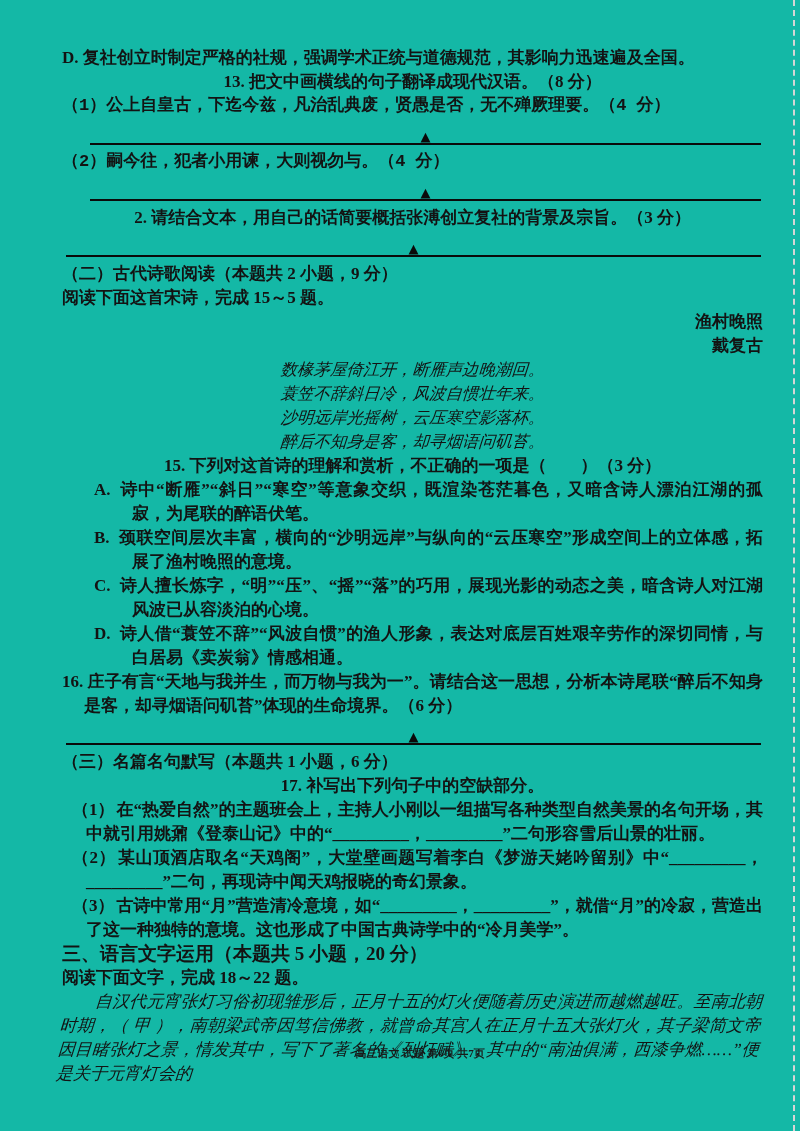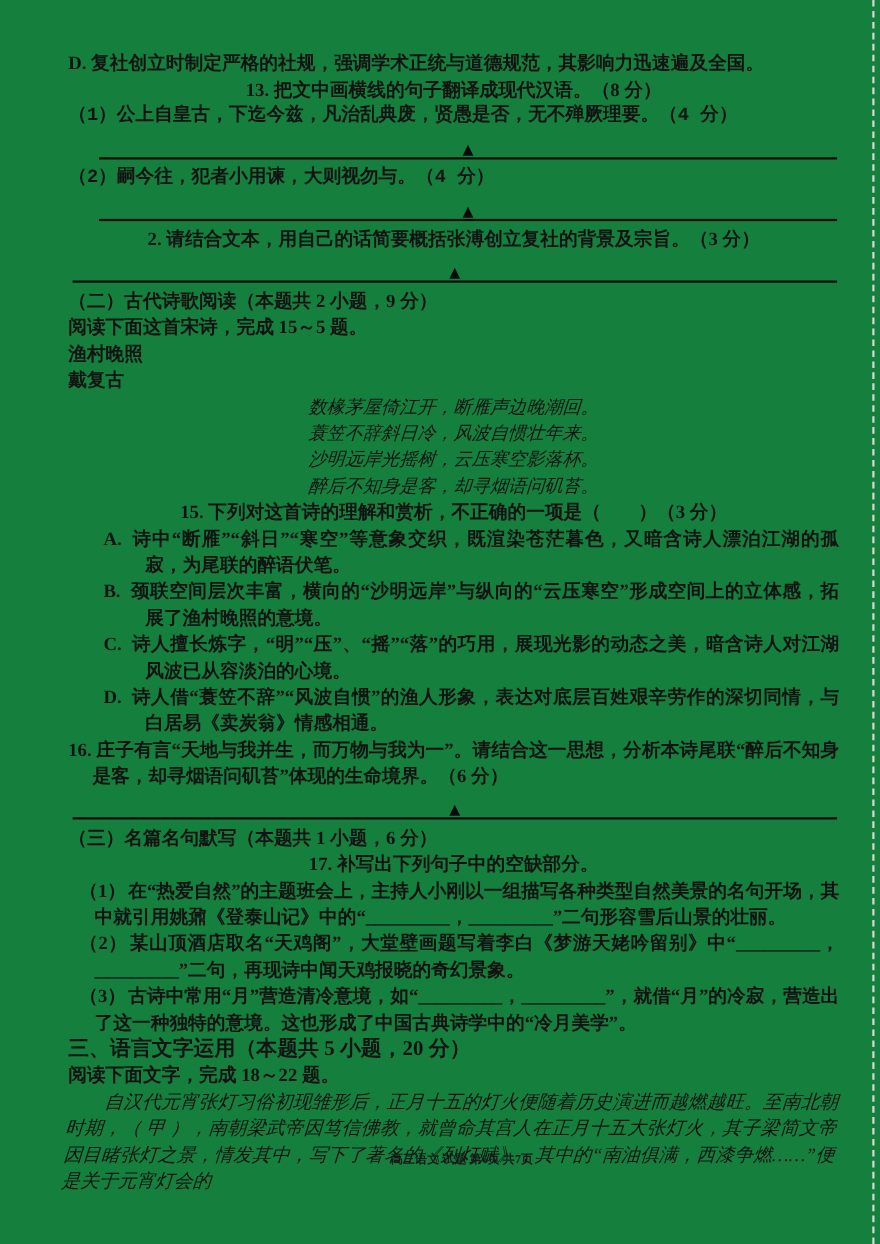--- a/index.html
+++ b/index.html
@@ -1,38 +1,38 @@
 <!DOCTYPE html>
 <html><head>
 <meta charset="utf-8">
 <style>
   html,body { margin:0; padding:0; background:#ffffff; }
   .page {
-    position:relative; width:800px; height:1131px; background:#15803d;
+    position:relative; width:800px; height:1131px; background:#14b8a6;
     font-family:"Liberation Serif","DejaVu Serif",serif; color:#131313;
     overflow:hidden;
   }
   .edge-artifact {
     position:absolute; right:5px; top:0; height:100%; width:0;
     border-right:2px dashed #d6d6d6;
   }
   .content { position:absolute; left:62px; top:46px; width:701px; }
   .content p { margin:0; font-size:17px; line-height:24px; font-weight:bold; }
   .opt-d { margin-left:32px; }
   .sub { margin-left:10px;font-family:Liberation Mono, monospace; }
   .answer {
     height:25px; border-bottom:2px solid #0a0a0a;
     display:flex; justify-content:center; align-items:flex-end;
     margin:0 2px 5px 28px;
   }
   .answer.wide { margin-left:4px; }
   .tri { font-family:"DejaVu Sans",sans-serif; font-size:13px; line-height:13px; color:#0a0a0a; }
   .sec-title { margin-left:32px; }
   .indent1 { margin-left:32px; }
-  .poem-title, .poem-author { text-align:left; }
+  .poem-title, .poem-author { text-align:right; }
   .poem-line {
     text-align:center; font-weight:normal !important; font-style:italic;
     font-size:16.5px !important; transform:skewX(-4deg);
   }
   .stem { text-align:center; }
   .stem16 { padding-left:22px; text-indent:-22px; text-align:justify; }
   .option { padding-left:70px; text-indent:-38px; text-align:justify; }
   .option .olabel { margin-right:9px; }
   .item17 { padding-left:24px; text-indent:-14px; text-align:justify; }
   .item17 .ilabel { margin-right:2px; }

